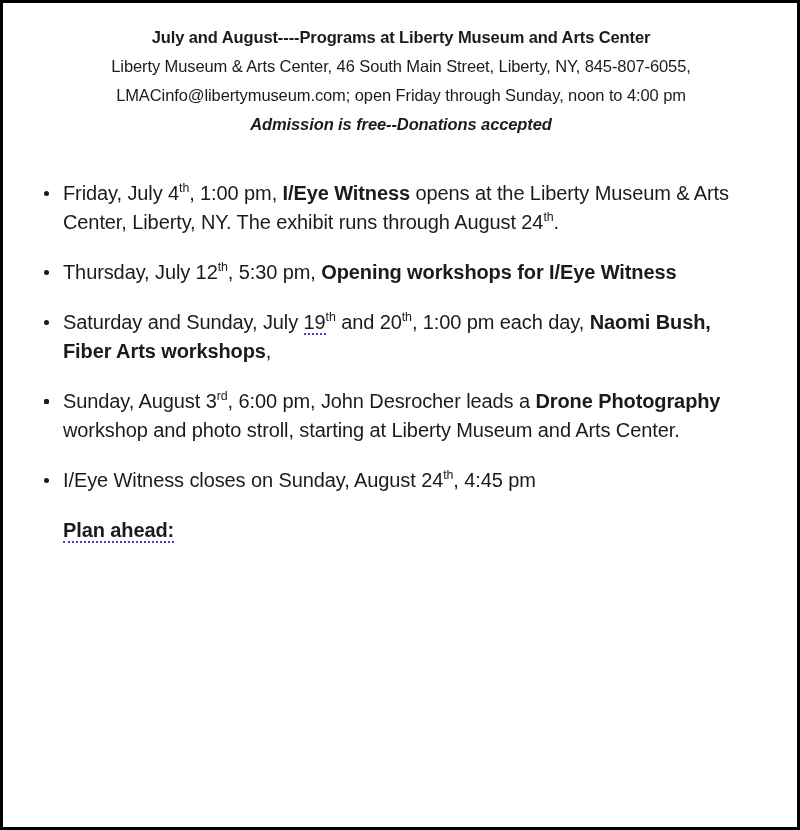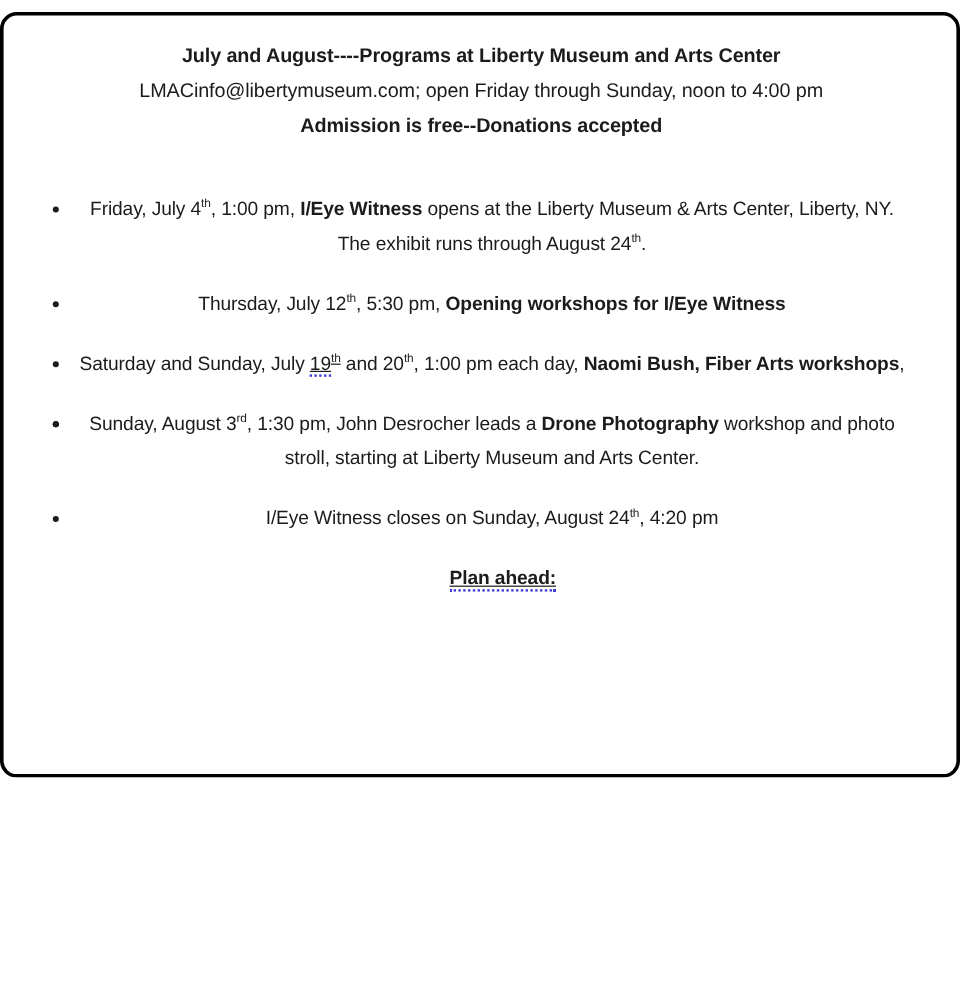--- a/index.html
+++ b/index.html
@@ -1,47 +1,47 @@
 <!DOCTYPE html>
 <html><head>
 <meta charset="utf-8">
 <style>
   html,body{margin:0;padding:0;background:#fff;}
   .doc-frame{
     box-sizing:border-box;
-    width:800px;height:638px;
+    width:800px;height:830px;
     border:3px solid #000;
-    border-radius:14px;
+    border-radius:0;
     background:#fff;
     font-family:"Liberation Sans",sans-serif;
     color:#1b1b1b;
     padding:20px 22px 0 24px;
     overflow:hidden;
-    margin-top:10px;
   }
   .header{ text-align:center; font-size:16.5px; line-height:29px; letter-spacing:-0.1px;}
   .header .title{font-weight:bold;}
-  .header .bold-line{font-weight:bold;}
-  .content{ margin-top:40px; font-size:16px; line-height:29px; letter-spacing:-0.1px;text-align:center;}
+  .header .bold-line{font-weight:bold;font-style:italic;}
+  .content{ margin-top:40px; font-size:20px; line-height:29px; letter-spacing:-0.1px;}
   .para{ position:relative; padding-left:36px; padding-right:18px; margin:0 0 21px 0;}
   .dot{ position:absolute; left:17px; top:12px; width:5px; height:5px; border-radius:50%; background:#1b1b1b;}
   .plan-ahead{ padding-left:36px; margin:4px 0 0 0;}
   .b{font-weight:bold;}
-  .u{text-decoration:underline;}
+  .u{}
   .sq{border-bottom:2px dotted #3e3ed9;}
   sup{font-size:0.62em; line-height:0; vertical-align:super;}
   .caret{ display:inline-block; width:1.5px; height:19px; background:#222; vertical-align:-4px; margin-left:3px;}
 </style>
 </head>
 <body>
 
 <div class="doc-frame">
 
   <div class="header">
     <div class="title">July and August----Programs at Liberty Museum and Arts Center</div>
+    <div>Liberty Museum &amp; Arts Center, 46 South Main Street, Liberty, NY, 845-807-6055,</div>
     <div>LMACinfo@libertymuseum.com; open Friday through Sunday, noon to 4:00 pm</div>
     <div class="bold-line">Admission is free--Donations accepted</div>
   </div>
 
   <div class="content">
 
     <div class="para">
       <span class="dot"></span>
       <span><span>Friday, July 4</span><sup>th</sup><span>, 1:00 pm, </span><span class="b">I/Eye Witness</span><span> opens at the Liberty Museum &amp; Arts Center, Liberty, NY. The exhibit runs through August 24</span><sup>th</sup><span>.</span></span>
     </div>
@@ -60,26 +60,26 @@
     <div class="para">
       <span class="dot"></span>
     </div>
 
     <div class="para">
       <span class="dot"></span>
     </div>
 
     <div class="para">
       <span class="dot"></span>
-      <span><span>Sunday, August 3</span><sup>rd</sup><span>, 1:30 pm, John Desrocher leads a </span><span class="b">Drone Photography</span><span> workshop and photo stroll, starting at Liberty Museum and Arts Center.</span></span>
+      <span><span>Sunday, August 3</span><sup>rd</sup><span>, 6:00 pm, John Desrocher leads a </span><span class="b">Drone Photography</span><span> workshop and photo stroll, starting at Liberty Museum and Arts Center.</span></span>
     </div>
 
     <div class="para">
       <span class="dot"></span>
-      <span><span>I/Eye Witness closes on Sunday, August 24</span><sup>th</sup><span>, 4:20 pm</span></span>
+      <span><span>I/Eye Witness closes on Sunday, August 24</span><sup>th</sup><span>, 4:45 pm</span></span>
     </div>
 
     <div class="plan-ahead">
       <span><span class="b u sq">Plan ahead:</span></span>
     </div>
 
 
   </div>
 </div>
 

